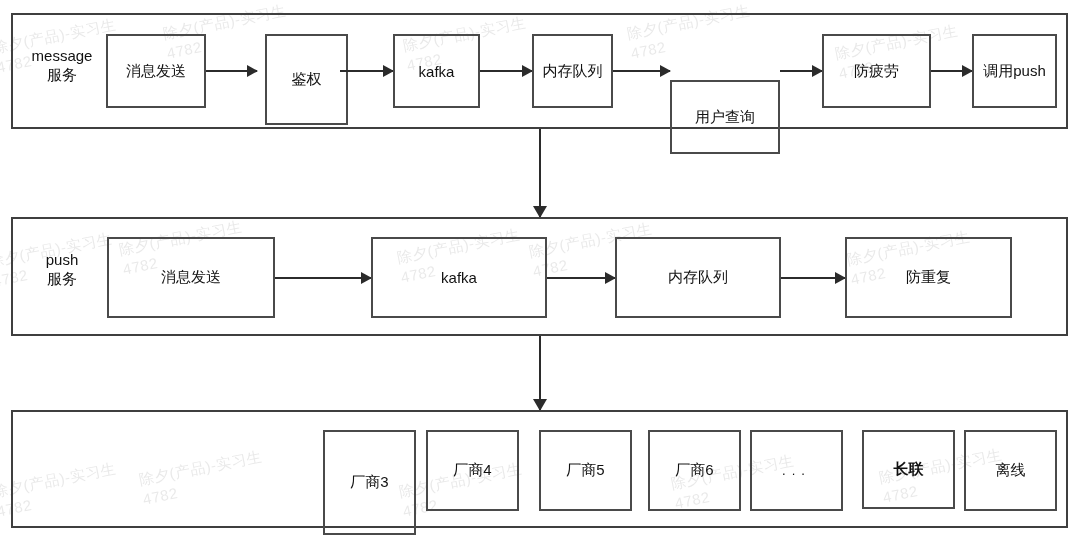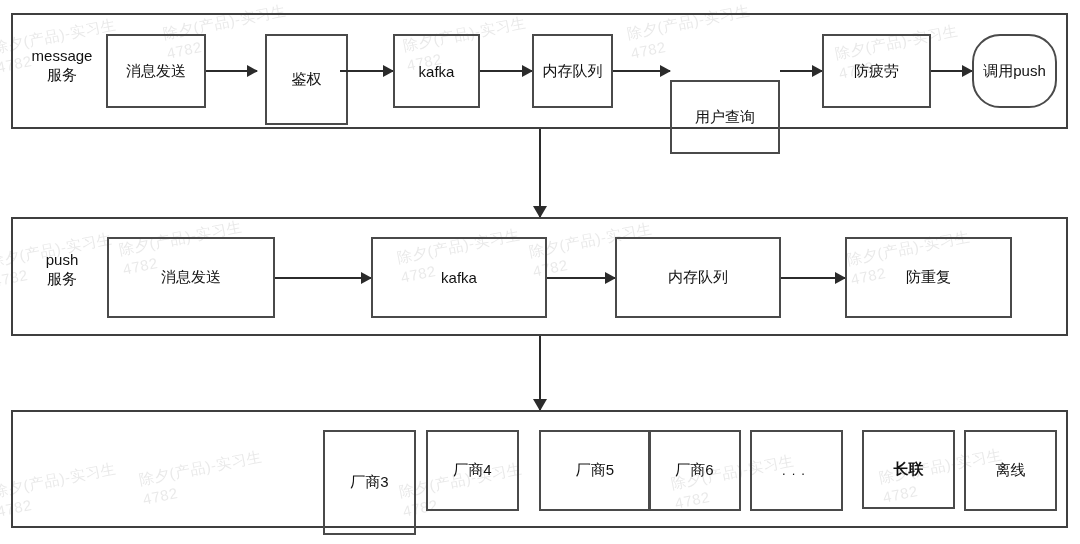--- a/index.html
+++ b/index.html
@@ -196,21 +196,21 @@
 
   <div class="node" style="left:532px; top:34px; width:81px; height:74px;">内存队列</div>
   <div class="conn-h" style="left:613px; top:70px; width:57px;"></div>
 
   <div class="node" style="left:670px; top:34px; width:110px; height:74px;margin-top:46px;">用户查询</div>
   <div class="conn-h" style="left:780px; top:70px; width:42px;"></div>
 
   <div class="node" style="left:822px; top:34px; width:109px; height:74px;">防疲劳</div>
   <div class="conn-h" style="left:931px; top:70px; width:41px;"></div>
 
-  <div class="node" style="left:972px; top:34px; width:85px; height:74px;border-radius:28px;">调用push</div>
+  <div class="node" style="left:972px; top:34px; width:85px; height:74px;">调用push</div>
 
   <div class="conn-v" style="left:539px; top:129px; height:88px;"></div>
 
   <div class="swimlane" style="left:11px; top:217px; width:1057px; height:119px;"></div>
 
   <div class="lane-label" style="left:22px; top:251px; width:80px;">push
 服务</div>
 
   <div class="node" style="left:107px; top:237px; width:168px; height:81px;">消息发送</div>
   <div class="conn-h" style="left:275px; top:277px; width:96px;"></div>
@@ -223,19 +223,19 @@
 
   <div class="node" style="left:845px; top:237px; width:167px; height:81px;">防重复</div>
 
   <div class="conn-v" style="left:539px; top:336px; height:74px;"></div>
 
   <div class="swimlane" style="left:11px; top:410px; width:1057px; height:118px;"></div>
 
 
   <div class="node" style="left:323px; top:430px; width:93px; height:105px;">厂商3</div>
   <div class="node" style="left:426px; top:430px; width:93px; height:81px;text-align:center;">厂商4</div>
-  <div class="node" style="left:539px; top:430px; width:112px; height:81px;">厂商5</div>
+  <div class="node" style="left:539px; top:430px; width:93px; height:81px;">厂商5</div>
   <div class="node" style="left:648px; top:430px; width:93px; height:81px;">厂商6</div>
   <div class="node dots" style="left:750px; top:430px; width:93px; height:81px;">...</div>
   <div class="node" style="left:862px; top:430px; width:93px; height:79px;font-weight:bold;">长联</div>
   <div class="node" style="left:964px; top:430px; width:93px; height:81px;">离线</div>
 
 </div>
 
 </body></html>

